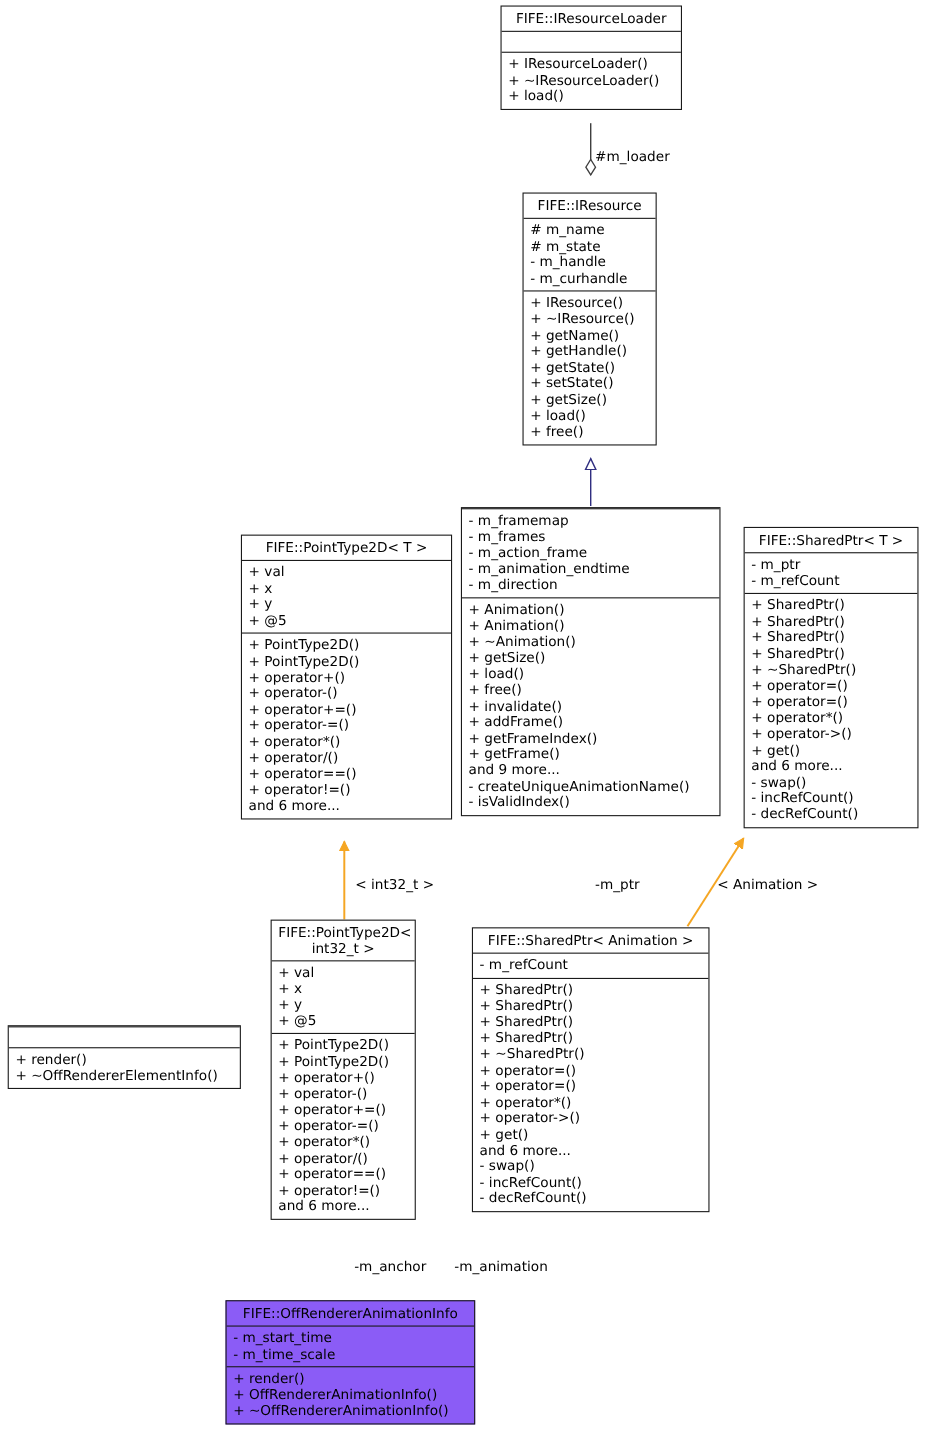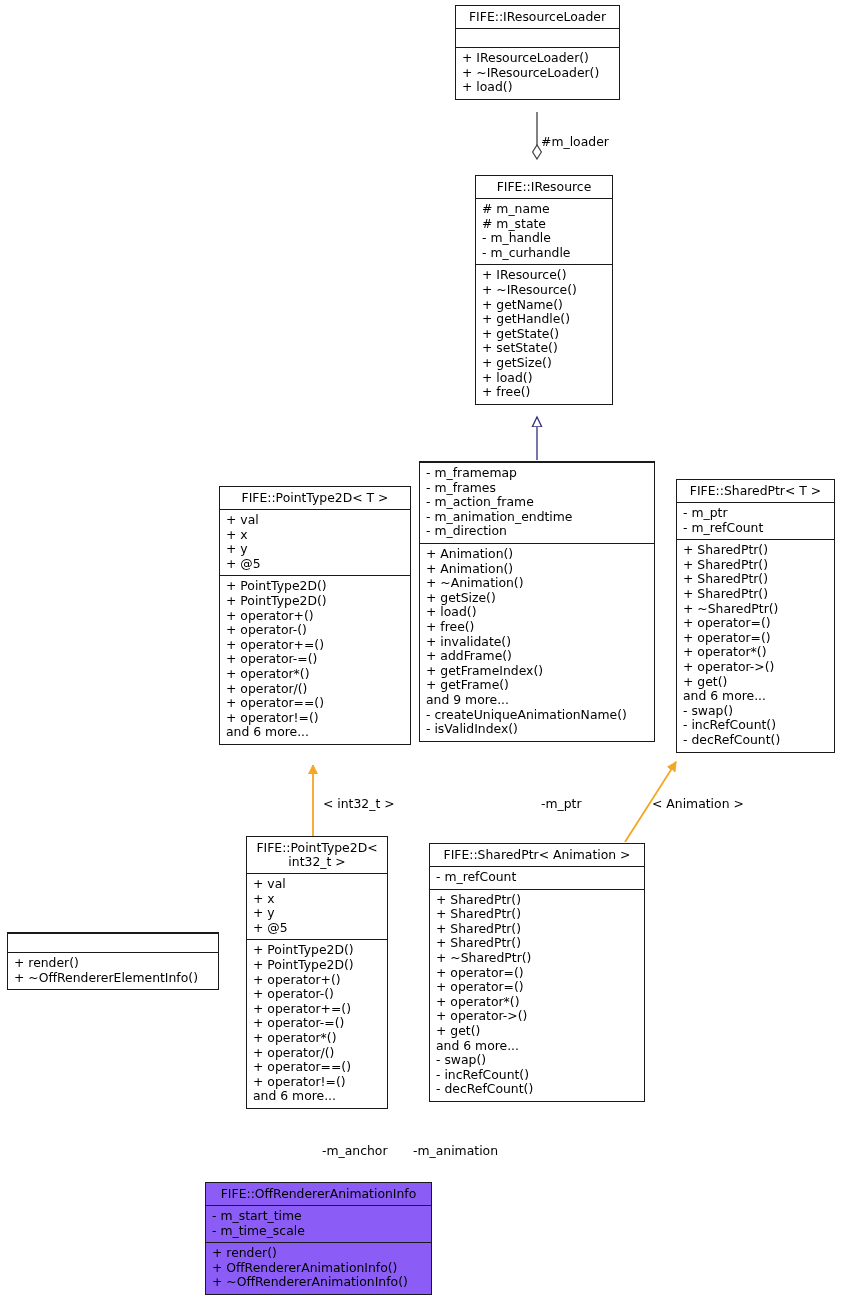--- a/index.html
+++ b/index.html
@@ -117,21 +117,21 @@
     <div class="compartment empty"></div>
     <div class="compartment">
       <div class="member">+ IResourceLoader()</div>
       <div class="member">+ ~IResourceLoader()</div>
       <div class="member">+ load()</div>
     </div>
   </div>
 
   <div class="edge-label" style="left:541px; top:134px;">#m_loader</div>
 
-  <div class="node" style="left:475px; top:175px; width:138px;">
+  <div class="node" style="left:475px; top:175px; width:122px;">
     <div class="title">FIFE::IResource</div>
     <div class="compartment">
       <div class="member"># m_name</div>
       <div class="member"># m_state</div>
       <div class="member">- m_handle</div>
       <div class="member">- m_curhandle</div>
     </div>
     <div class="compartment">
       <div class="member">+ IResource()</div>
       <div class="member">+ ~IResource()</div>
@@ -214,21 +214,21 @@
       <div class="member">- swap()</div>
       <div class="member">- incRefCount()</div>
       <div class="member">- decRefCount()</div>
     </div>
   </div>
 
   <div class="edge-label" style="left:323px; top:796px;">&lt; int32_t &gt;</div>
   <div class="edge-label" style="left:541px; top:796px;">-m_ptr</div>
   <div class="edge-label" style="left:652px; top:796px;">&lt; Animation &gt;</div>
 
-  <div class="node" style="left:246px; top:836px; width:142px;">
+  <div class="node" style="left:246px; top:836px; width:132px;">
     <div class="title">FIFE::PointType2D&lt;
 int32_t &gt;</div>
     <div class="compartment">
       <div class="member">+ val</div>
       <div class="member">+ x</div>
       <div class="member">+ y</div>
       <div class="member">+ @5</div>
     </div>
     <div class="compartment">
       <div class="member">+ PointType2D()</div>

